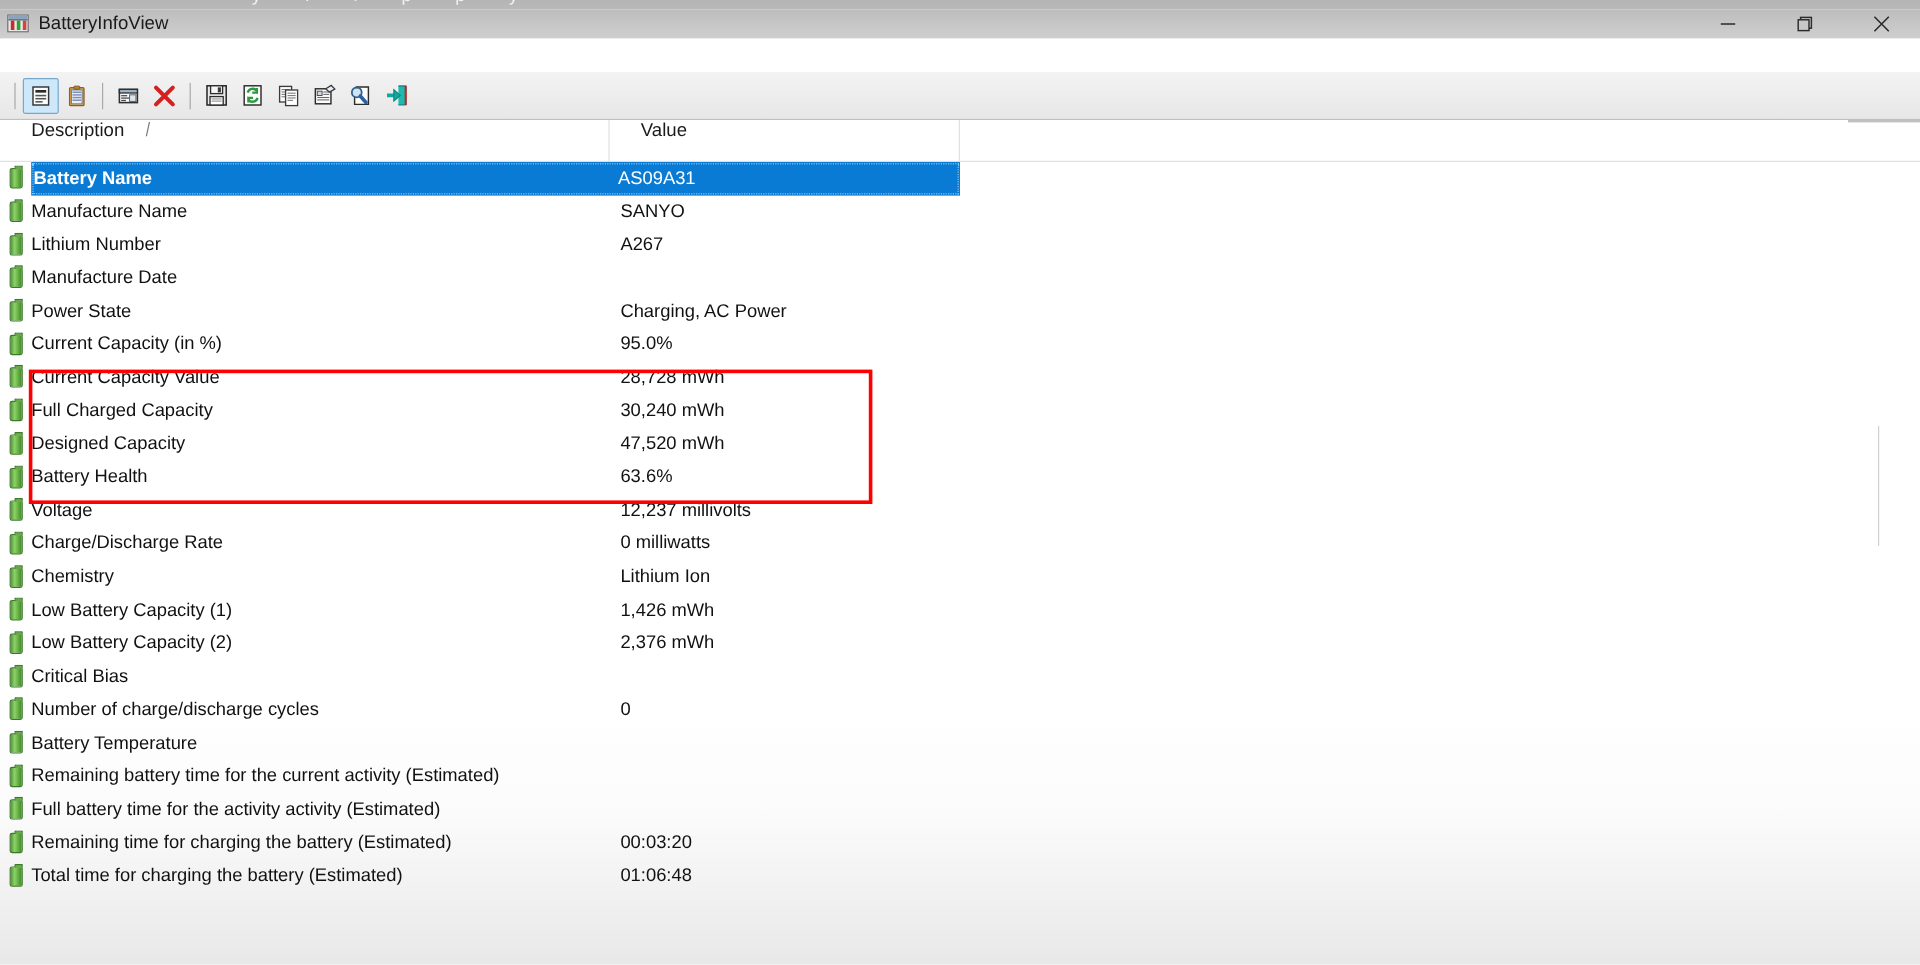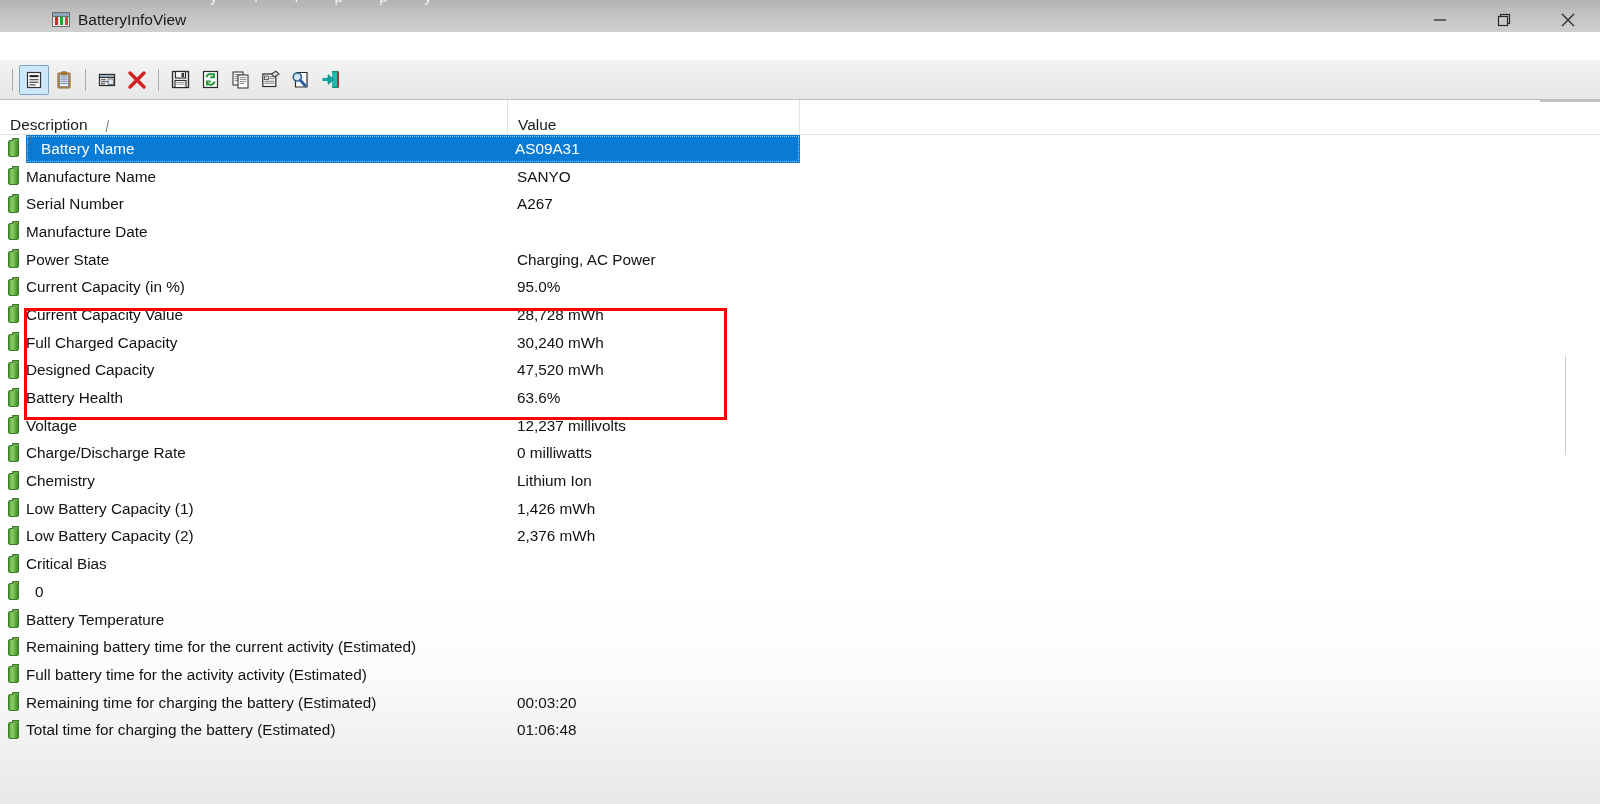--- a/index.html
+++ b/index.html
@@ -26,21 +26,21 @@
   .bg-strip .ghost {
     position: absolute; top: -12px; left: 210px;
     font-size: 15px; color: #f2f2f2; white-space: nowrap;
     letter-spacing: 6px;
   }
 
   
   .titlebar {
     position: absolute; left: 0; top: 8px; width: 1600px; height: 24px;
     background: linear-gradient(#bdbdbd, #c8c8c8 60%, #cfcfcf);
-    display: flex; align-items: center; padding-left: 46px;
+    display: flex; align-items: center;
   }
   .app-icon {
     position: relative;
     width: 18px; height: 15px; margin-left: 6px; margin-top: -2px;
     background: #e8e8e8;
     border: 1px solid #6d6d6d;
     display: flex; align-items: flex-end; justify-content: center; gap: 2px;
     padding-bottom: 1px;
   }
   .app-icon::before {
@@ -107,23 +107,23 @@
   }
   .hdr {
     position: relative;
     height: 35px; width: 1600px;
     background: #ffffff;
     border-bottom: 1px solid #e1e1e1;
     display: flex;
   }
   .hdr-cell {
     position: relative;
-    display: flex; align-items: flex-end;
+    display: flex; align-items: flex-start;
     font-size: 15.5px; color: #1b1b1b;
-    padding-left: 10px;
+    padding-left: 26px;
     border-right: 1px solid #e1e1e1;
   }
   .hdr-cell.desc { width: 508px; }
   .hdr-cell.val  { width: 292px; }
   .sort-mark {
     margin-left: 18px; font-size: 13px; color: #7a7a7a;
     transform: scaleY(1.25);
   }
 
   
@@ -162,21 +162,21 @@
     white-space: nowrap; overflow: hidden;
   }
   .row.selected .sel-bar {
     position: absolute; left: 26px; top: 0; width: 774px; height: 27.7px;
     background: #0a7bd4;
     outline: 1px dotted #8fc4ea;
     outline-offset: -2px;
   }
   .row.selected .rdesc,
   .row.selected .rval { color: #ffffff; position: relative; z-index: 2; }
-  .row.selected .rdesc { padding-left: 15px; width: 480px; min-width: 480px; }
+  .row.selected .rdesc { padding-left: 2px; width: 480px; min-width: 480px; font-weight: bold; }
 
   
   .redbox {
     position: absolute;
     left: 24px; top: 208px;
     width: 703px; height: 112px;
     border: 3px solid #ff0000;
     pointer-events: none;
     z-index: 5;
   }
@@ -386,21 +386,21 @@
             <span class="batt"></span>
           </div>
         <div class="rdesc">Manufacture Name</div>
         <div class="rval">SANYO</div>
       </div>
 
       <div class="row">
         <div class="ricon">
             <span class="batt"></span>
           </div>
-        <div class="rdesc">Serial Number</div>
+        <div class="rdesc">Lithium Number</div>
         <div class="rval">A267</div>
       </div>
 
       <div class="row">
         <div class="ricon">
             <span class="batt"></span>
           </div>
         <div class="rdesc">Manufacture Date</div>
         <div class="rval"></div>
       </div>
@@ -498,20 +498,21 @@
             <span class="batt"></span>
           </div>
         <div class="rdesc">Critical Bias</div>
         <div class="rval"></div>
       </div>
 
       <div class="row">
         <div class="ricon">
             <span class="batt"></span>
           </div>
+        <div class="rdesc">Number of charge/discharge cycles</div>
         <div class="rval">0</div>
       </div>
 
       <div class="row">
         <div class="ricon">
             <span class="batt"></span>
           </div>
         <div class="rdesc">Battery Temperature</div>
         <div class="rval"></div>
       </div>

